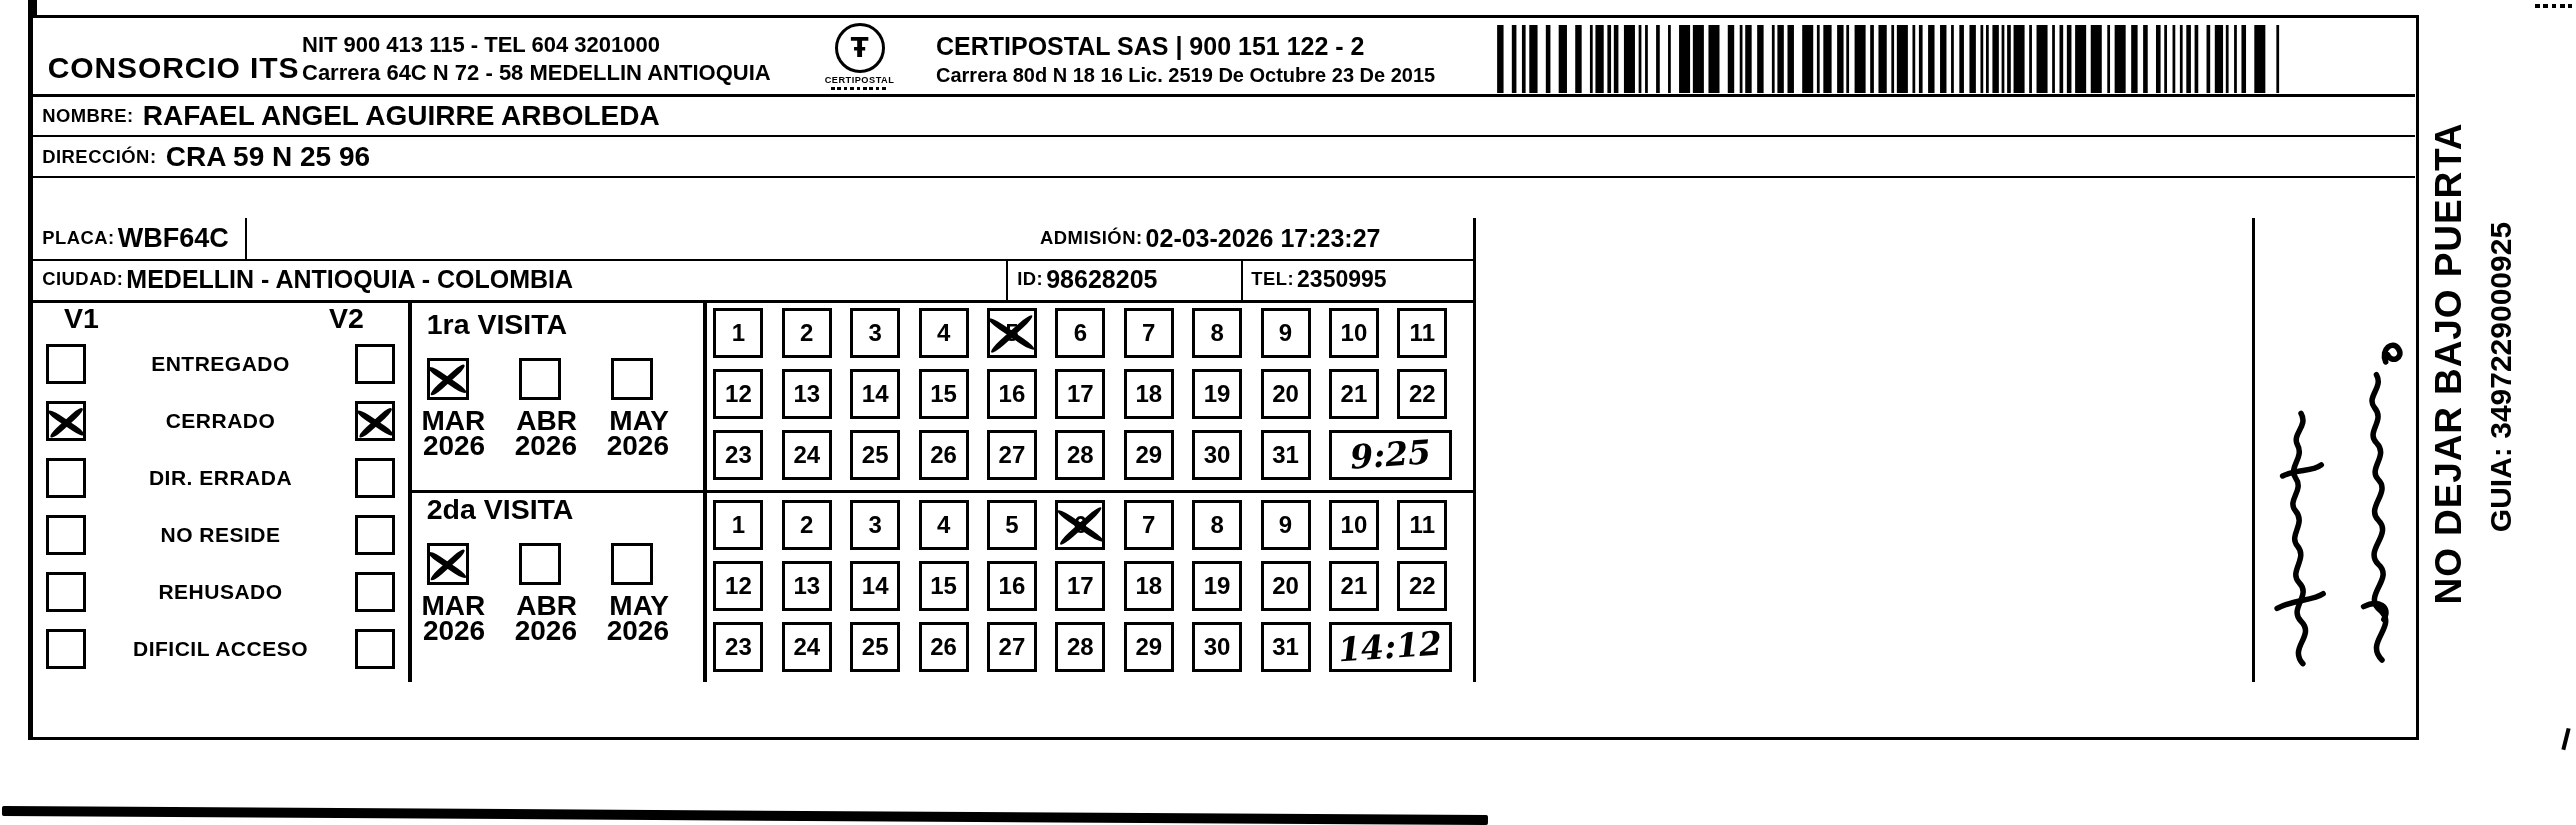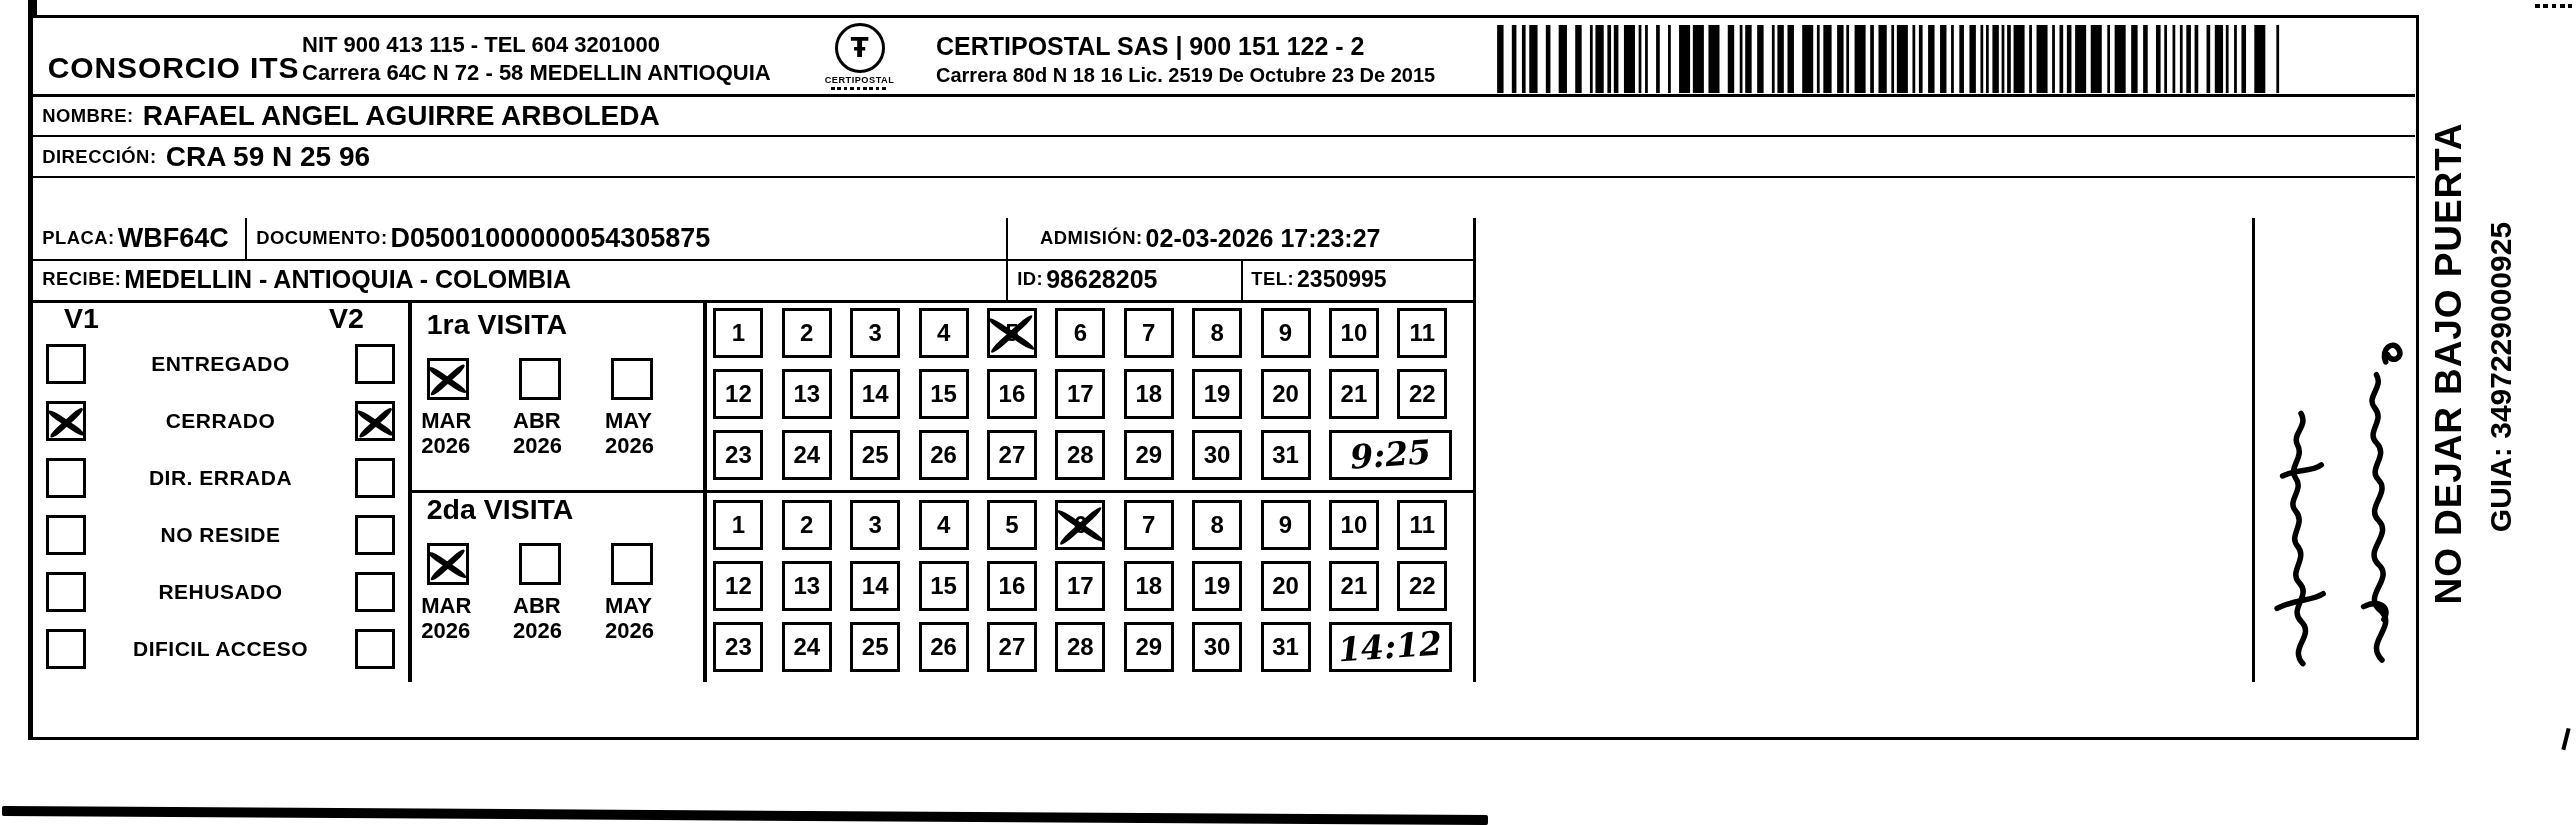--- a/index.html
+++ b/index.html
@@ -48,21 +48,21 @@
   .cb{width:40px;height:40px;border:3.7px solid #000;position:relative;box-sizing:border-box;background:#fff;flex:0 0 auto;}
   
   .hx{position:absolute;left:-8%;top:-8%;width:116%;height:116%;pointer-events:none;}
   .hx::before,.hx::after{content:"";position:absolute;left:-4%;width:108%;top:46%;height:5.5px;background:#000;border-radius:50%/100%;}
   .hx::before{transform:rotate(34deg);}
   .hx::after{transform:rotate(-42deg);}
   
   .vmonths{position:absolute;left:379px;width:291px;height:189px;}
   .vtitle{position:absolute;left:14.7px;top:7.4px;font-size:28.5px;font-weight:bold;}
   .mcb{position:absolute;top:57px;width:42px;height:42px;border:3.7px solid #000;box-sizing:border-box;background:#fff;}
-  .mlab{position:absolute;top:107px;width:64px;text-align:left;font-size:22px;font-weight:bold;line-height:25px;}
+  .mlab{position:absolute;top:107px;width:64px;text-align:right;font-size:28px;font-weight:bold;line-height:25px;}
   
   .dgrid{position:absolute;left:673px;width:767px;height:189px;}
   .drow{position:absolute;left:7.4px;display:flex;gap:18.4px;}
   .day{width:50px;height:50px;border:3.7px solid #000;display:flex;align-items:center;justify-content:center;font-size:24px;font-weight:bold;position:relative;box-sizing:border-box;background:#fff;}
   .time{width:123px;height:50px;border:3.7px solid #000;display:flex;align-items:center;justify-content:center;position:relative;box-sizing:border-box;font-family:"DejaVu Serif",serif;font-style:italic;font-weight:bold;font-size:33px;transform-origin:center;}
   .time span{display:inline-block;transform:rotate(-4deg);}
   
   .side1{position:absolute;left:2175px;top:336px;width:561px;height:55px;transform:rotate(-90deg);text-align:center;font-size:37px;font-weight:bold;letter-spacing:0.9px;}
   .side2{position:absolute;left:2283px;top:357px;width:441px;height:40px;transform:rotate(-90deg);text-align:center;font-size:30px;font-weight:bold;}
   
@@ -185,33 +185,29 @@
   </div>
 
 
   <div class="main">
 
     <div class="r-placa">
       <div class="cell" style="left:0;width:214px;">
         <span class="lbl">PLACA:</span>
         <span class="med" style="font-size:27px">WBF64C</span>
       </div>
-      <div class="cell" style="left:214px;width:761px;">
-        <span class="lbl">DOCUMENTO:</span>
-        <span class="med" style="font-size:27px">D05001000000054305875</span>
-      </div>
       <div class="cell last" style="left:975px;width:435px;padding-left:32px;">
         <span class="lbl">ADMISIÓN:</span>
         <span class="med">02-03-2026 17:23:27</span>
       </div>
     </div>
 
     <div class="r-ciudad">
       <div class="cell" style="left:0;width:975px;">
-        <span class="lbl">RECIBE:</span>
+        <span class="lbl">CIUDAD:</span>
         <span class="med">MEDELLIN - ANTIOQUIA - COLOMBIA</span>
       </div>
       <div class="cell" style="left:975px;width:235px;">
         <span class="lbl">ID:</span>
         <span class="med">98628205</span>
       </div>
       <div class="cell last" style="left:1209px;width:231px;">
         <span class="lbl">TEL:</span>
         <span class="med" style="font-size:23px">2350995</span>
       </div>

